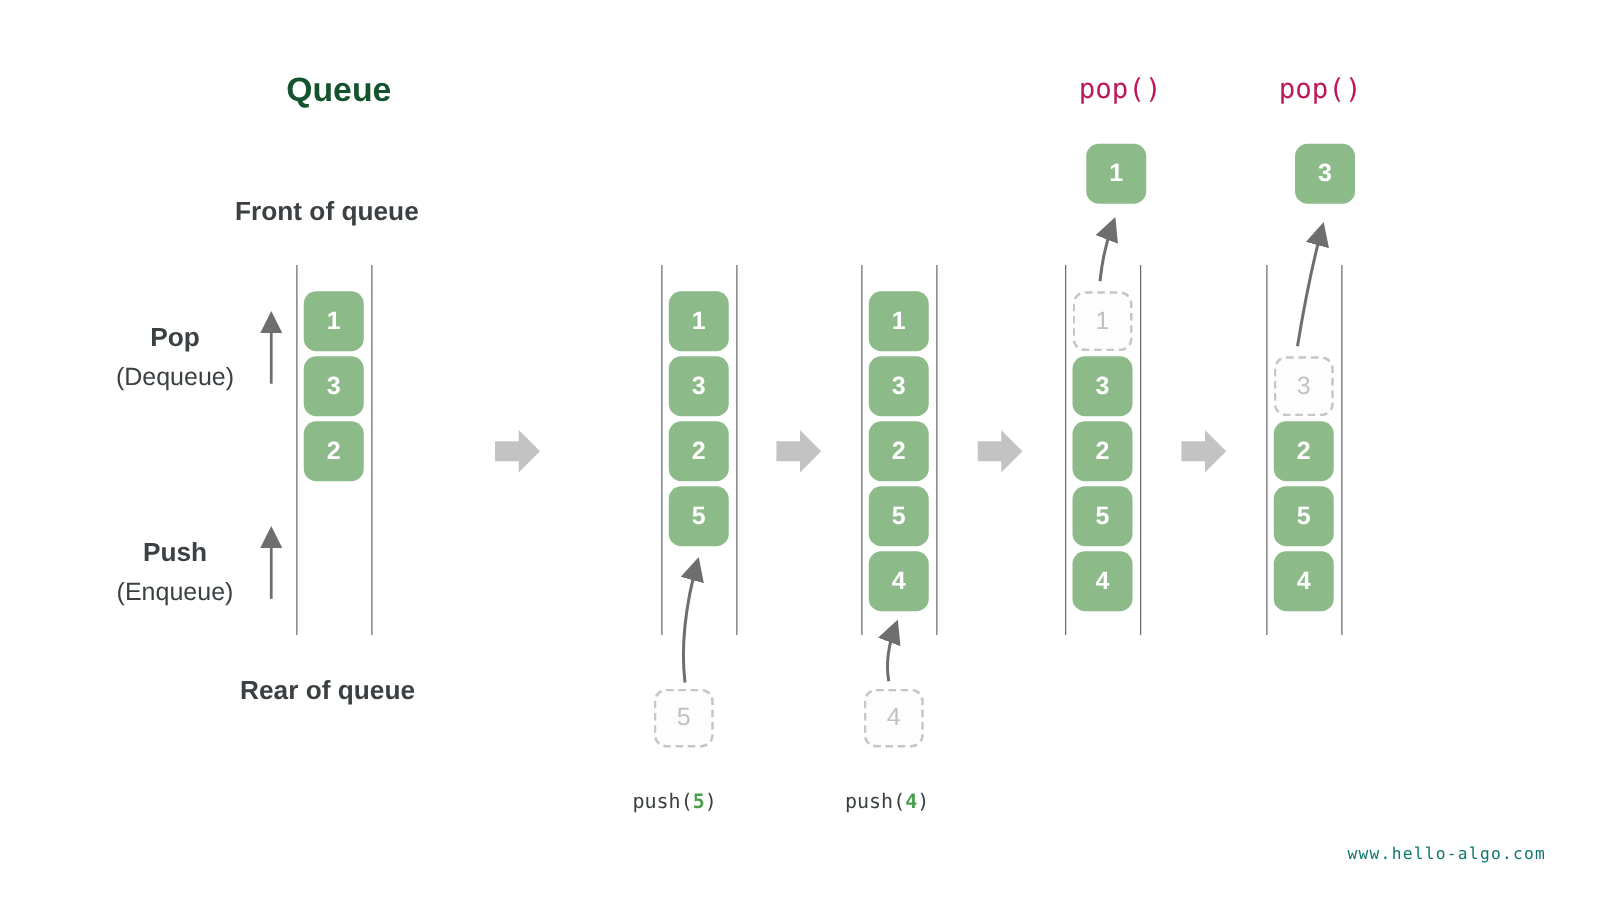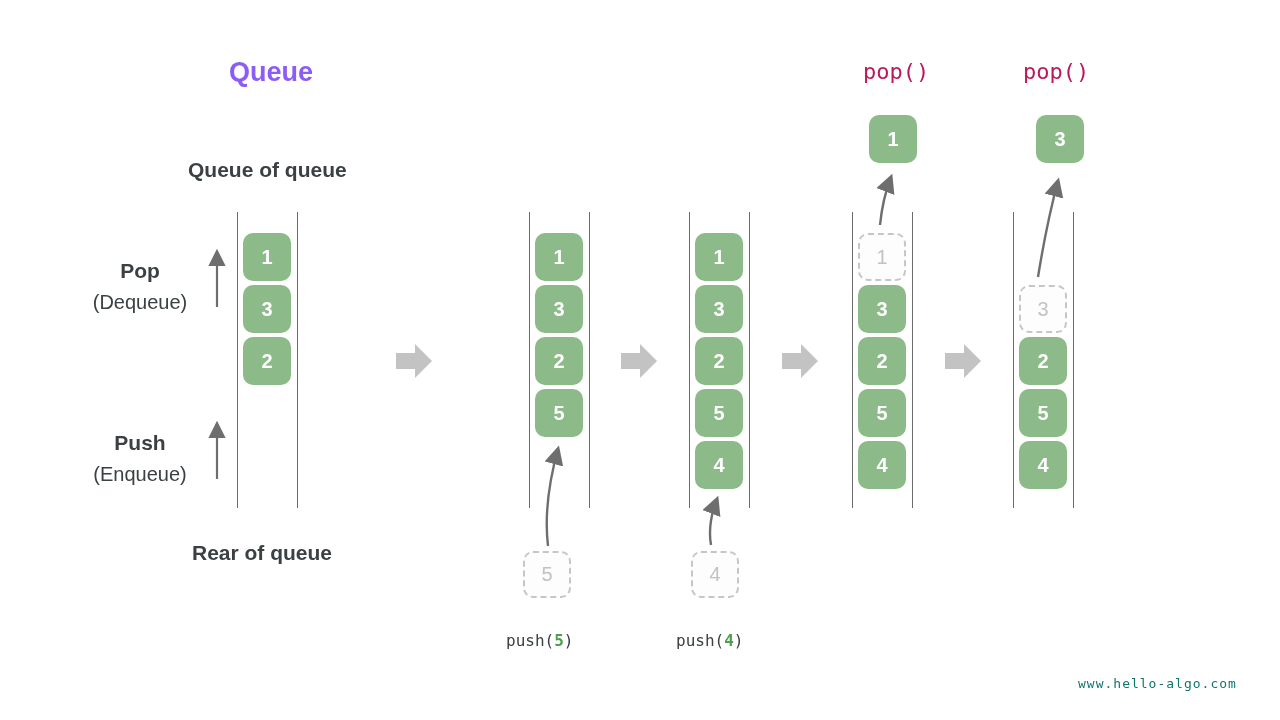--- a/index.html
+++ b/index.html
@@ -1,21 +1,21 @@
 <!DOCTYPE html>
 <html><head>
 <meta charset="utf-8">
 <style>
   html,body{margin:0;padding:0;}
   body{font-family:"Liberation Sans", sans-serif; background:#ffffff;}
   #canvas{position:relative;width:1280px;height:720px;background:#ffffff;overflow:hidden;}
 
   .abs{position:absolute;}
 
-  .title{left:229px;top:57px;font-size:27px;font-weight:bold;color:#8b5cf6;}
+  .title{left:229px;top:57px;font-size:27px;font-weight:bold;color:#14532d;}
   .front-label{left:188px;top:158px;font-size:21px;font-weight:bold;color:#3B4043;}
   .rear-label{left:192px;top:541px;font-size:21px;font-weight:bold;color:#3B4043;text-align:right;}
 
   .side-block{left:80px;width:120px;text-align:center;color:#3B4043;}
   .side-block .op{font-size:21px;font-weight:bold;line-height:26px;}
   .side-block .sub{font-size:20px;font-weight:normal;line-height:36px;}
   #pop-block{top:258px;}
   #push-block{top:430px;}
 
   .queue-col{position:absolute;top:212px;height:296px;width:61px;
@@ -53,21 +53,21 @@
   #overlay{position:absolute;left:0;top:0;width:1280px;height:720px;pointer-events:none;}
 
   .watermark{left:1078px;top:676px;font-size:13px;color:#0f766e;letter-spacing:1px;}
 </style>
 </head>
 <body>
 
 <div id="canvas">
 
   <div class="abs title">Queue</div>
-  <div class="abs front-label">Queue of queue</div>
+  <div class="abs front-label">Front of queue</div>
   <div class="abs rear-label">Rear of queue</div>
 
   <div id="push-block" class="abs side-block">
     <div class="op">Push</div>
     <div class="sub">(Enqueue)</div>
   </div>
   <div id="pop-block" class="abs side-block">
     <div class="op">Pop</div>
     <div class="sub">(Dequeue)</div>
   </div>

